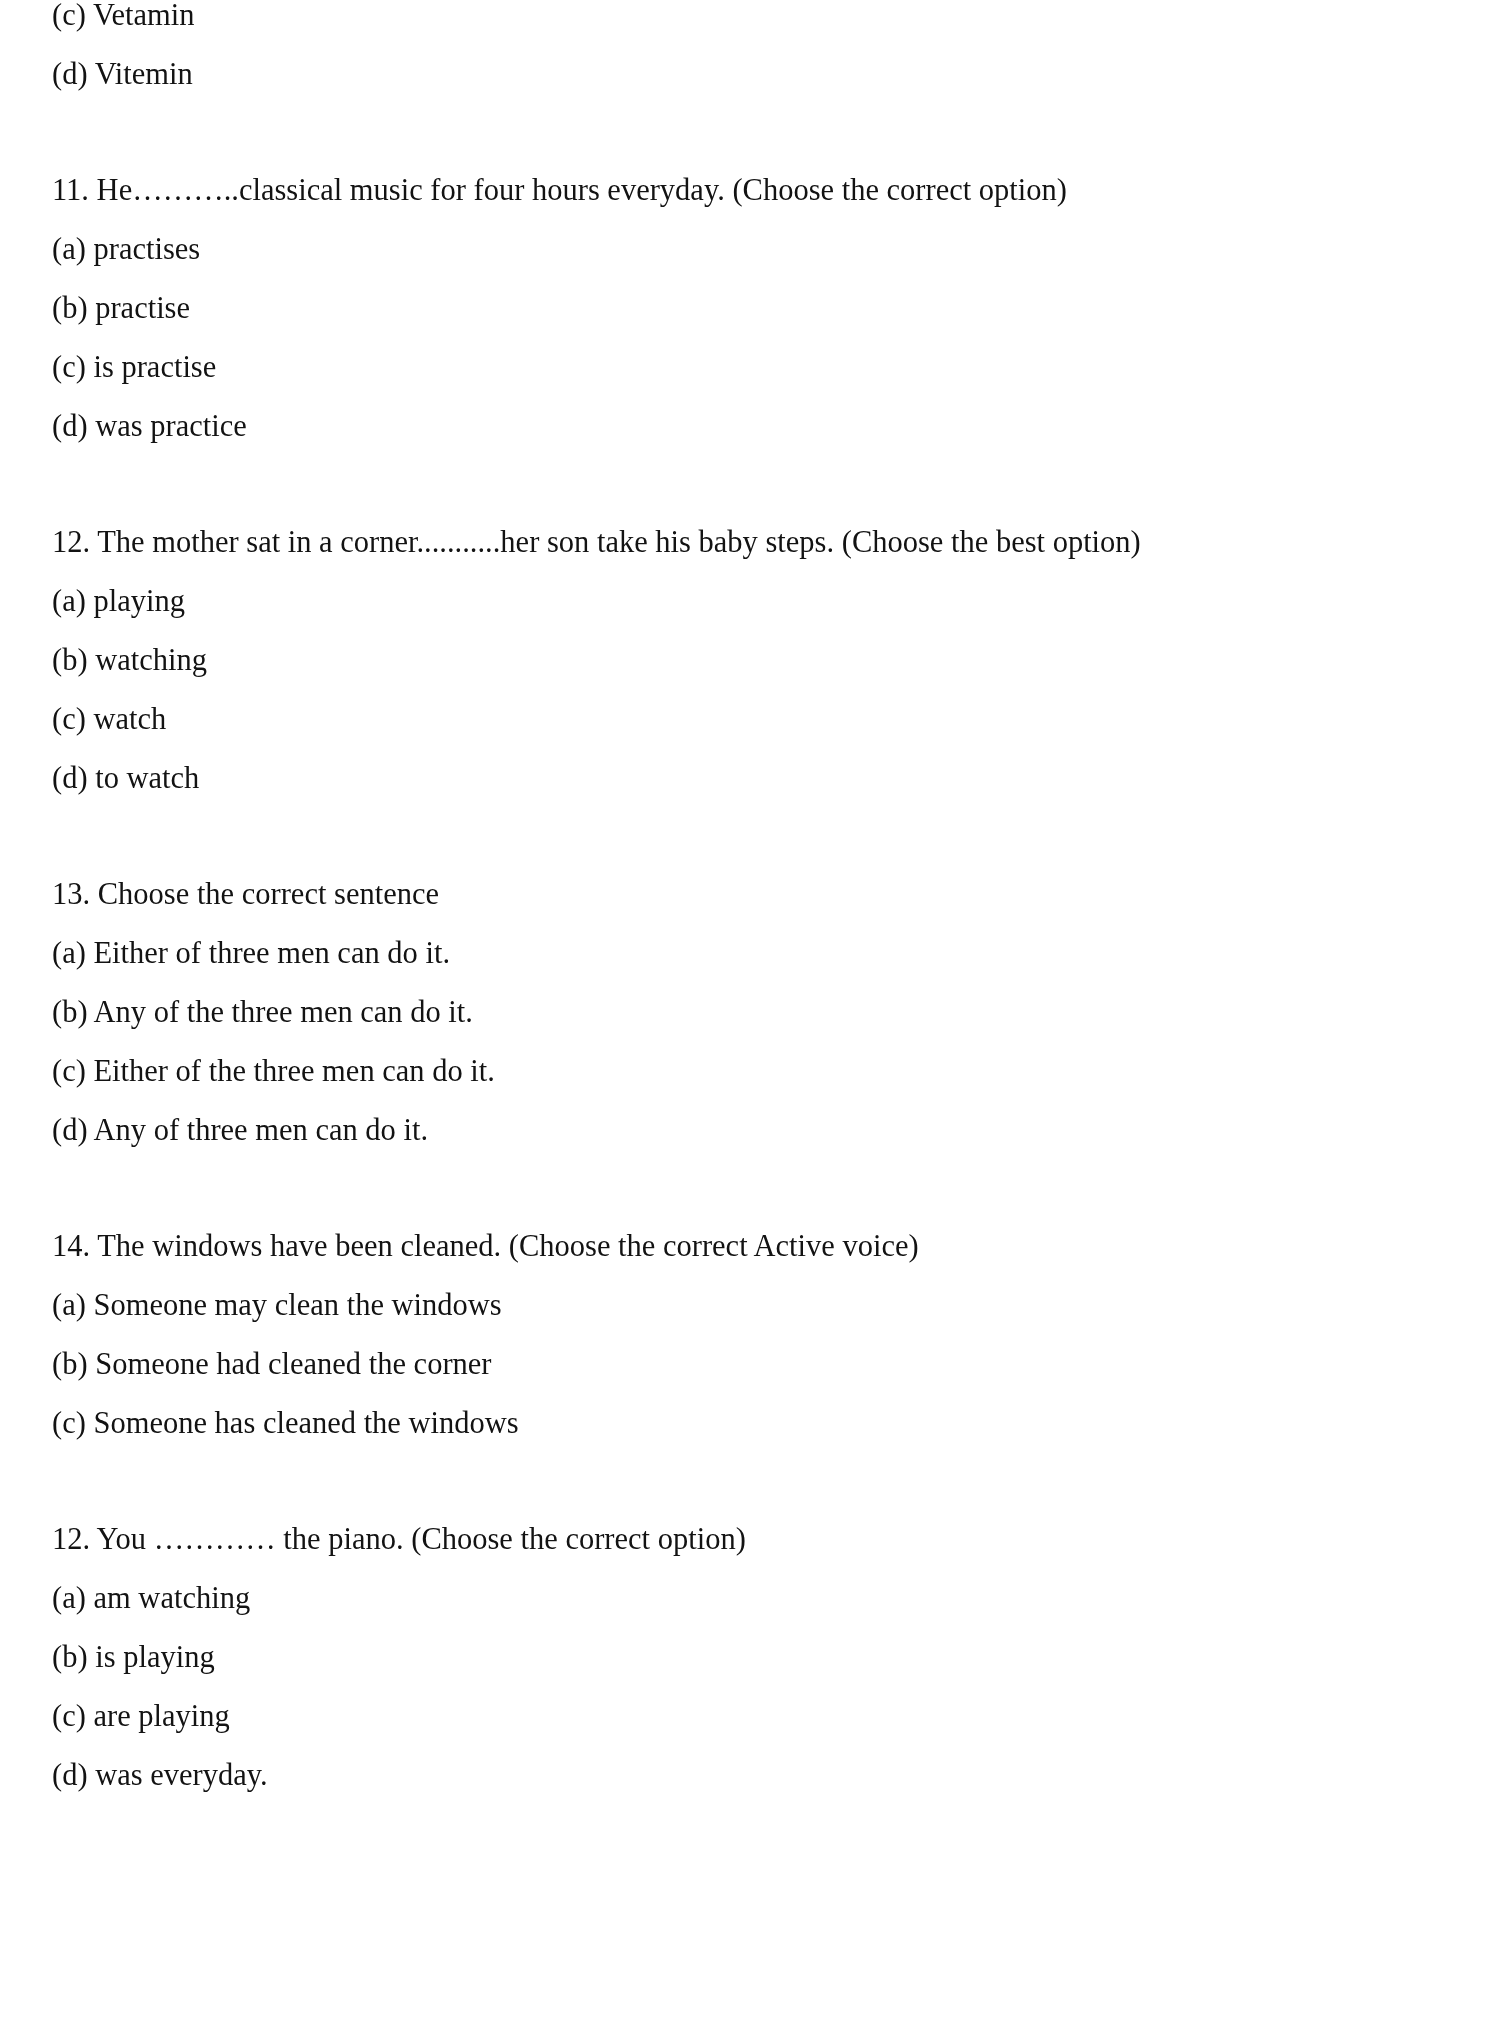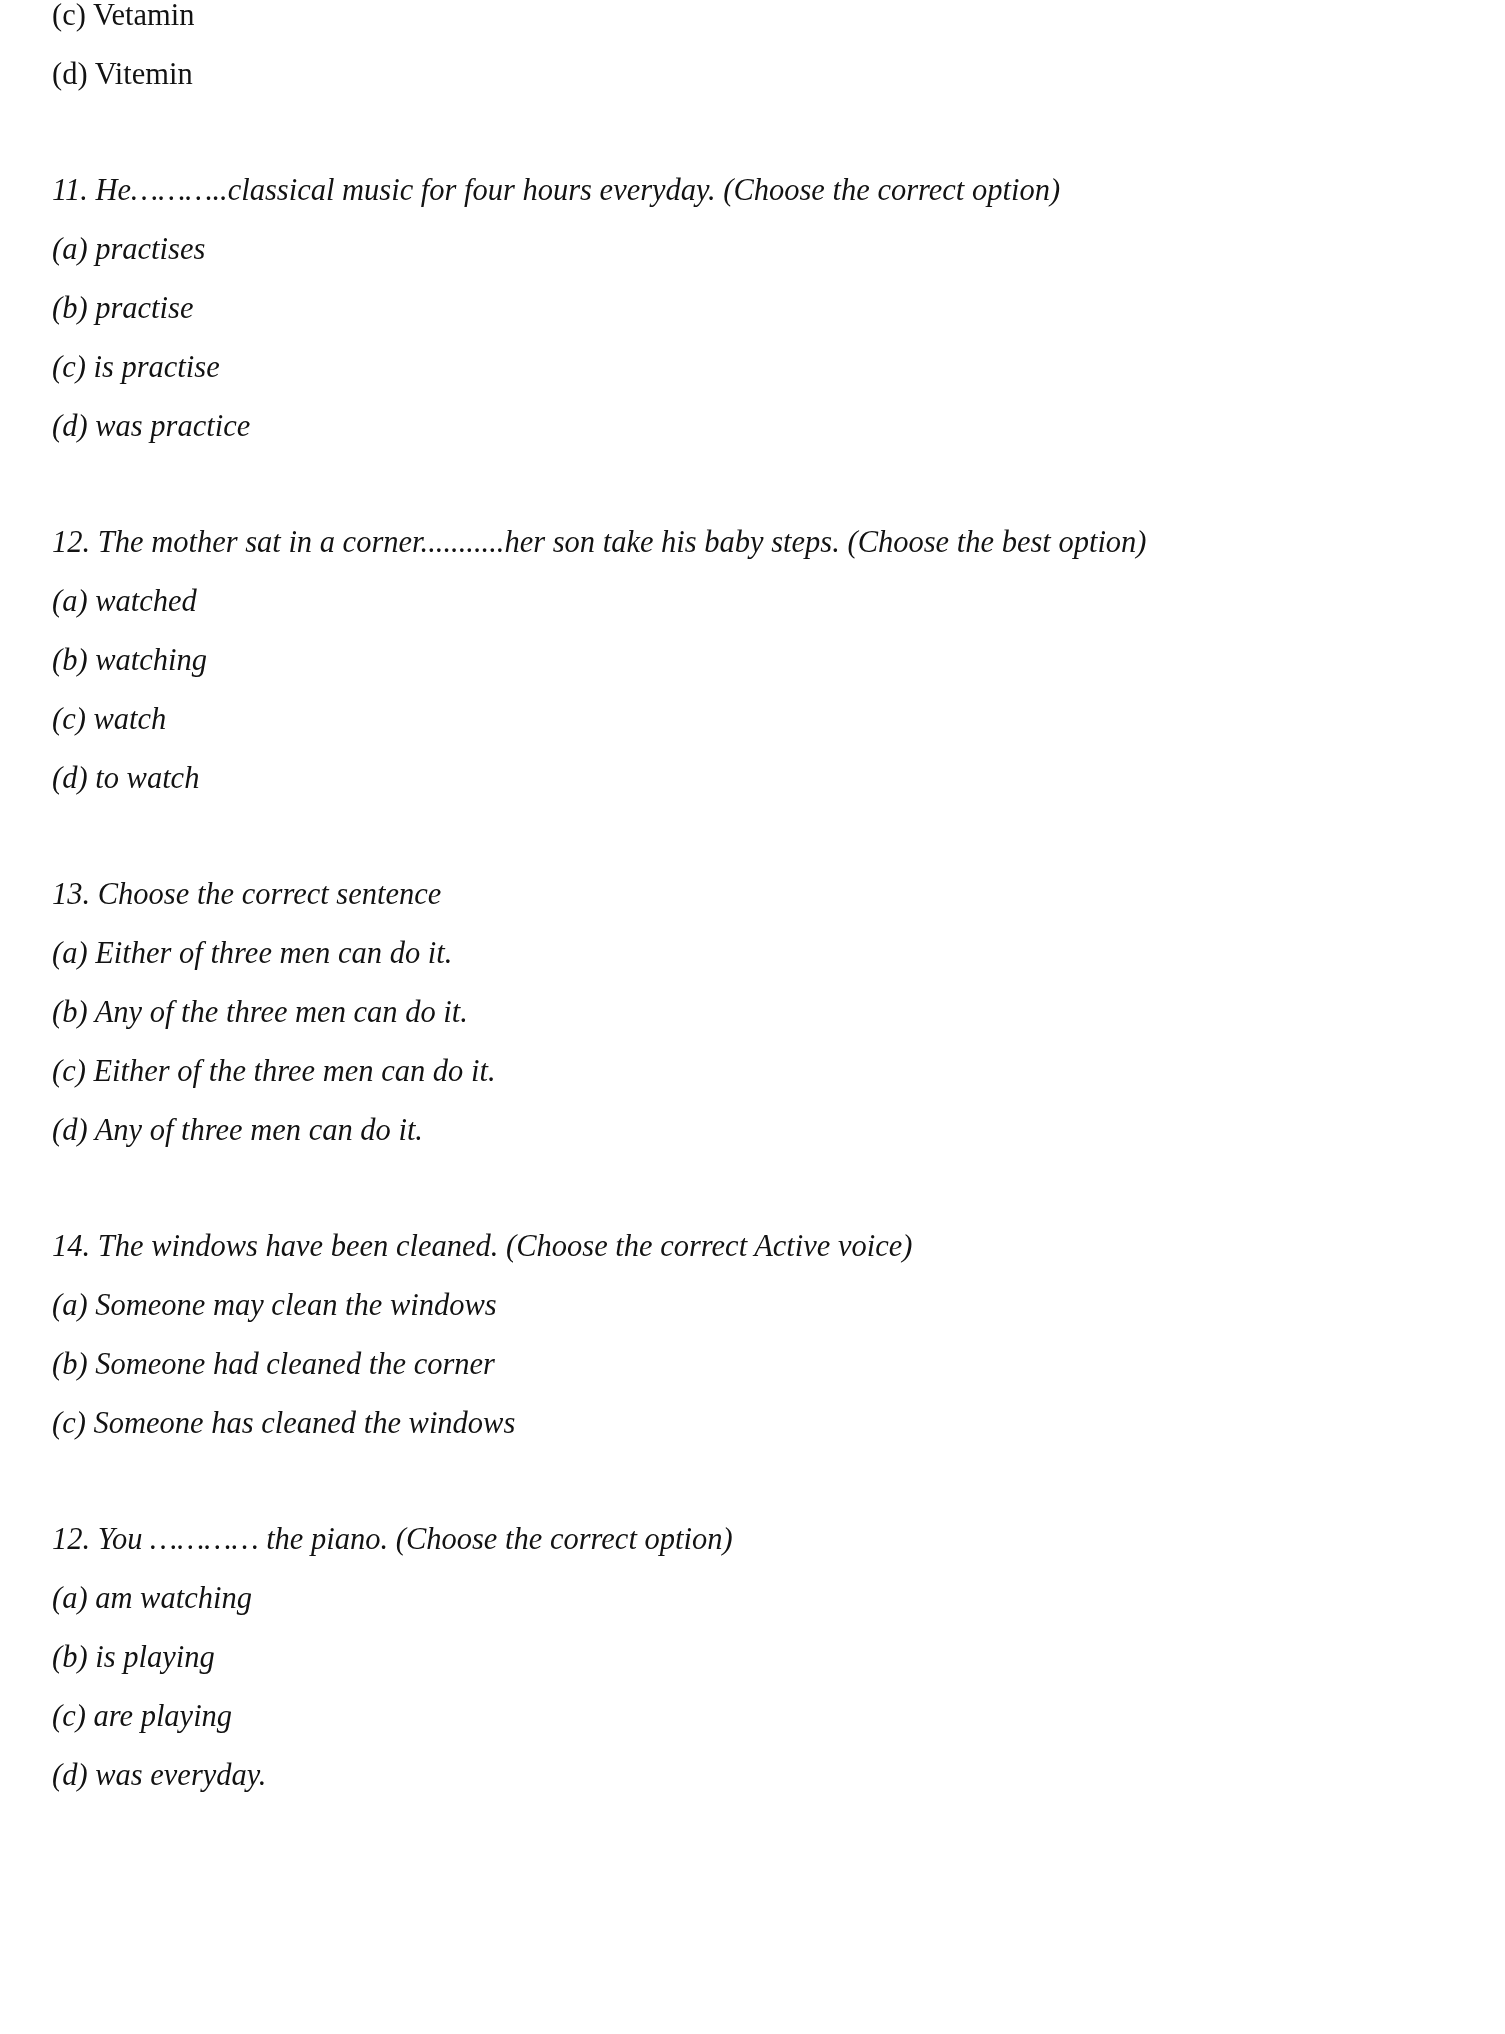--- a/index.html
+++ b/index.html
@@ -37,21 +37,20 @@
     white-space: pre;
   }
   .opt {
     font-size: 30.5px;
     line-height: 59px;
     white-space: pre;
   }
   
   .qblock {
     margin-top: 56px;
-    font-style: italic;
   }
   .orphan-block {
     margin-top: 0;
   }
   
   .scan {
     filter: contrast(1.04);
   }
 </style>
 </head>
@@ -68,21 +67,21 @@
     <div class="qblock">
       <div class="q-stem">11. He………..classical music for four hours everyday. (Choose the correct option)</div>
       <div class="opt">(a) practises</div>
       <div class="opt">(b) practise</div>
       <div class="opt">(c) is practise</div>
       <div class="opt">(d) was practice</div>
     </div>
 
     <div class="qblock">
       <div class="q-stem">12. The mother sat in a corner...........her son take his baby steps. (Choose the best option)</div>
-      <div class="opt">(a) watched</div>
+      <div class="opt">(a) playing</div>
       <div class="opt">(b) watching</div>
       <div class="opt">(c) watch</div>
       <div class="opt">(d) to watch</div>
     </div>
 
     <div class="qblock">
       <div class="q-stem">13. Choose the correct sentence</div>
       <div class="opt">(a) Either of three men can do it.</div>
       <div class="opt">(b) Any of the three men can do it.</div>
       <div class="opt">(c) Either of the three men can do it.</div>

